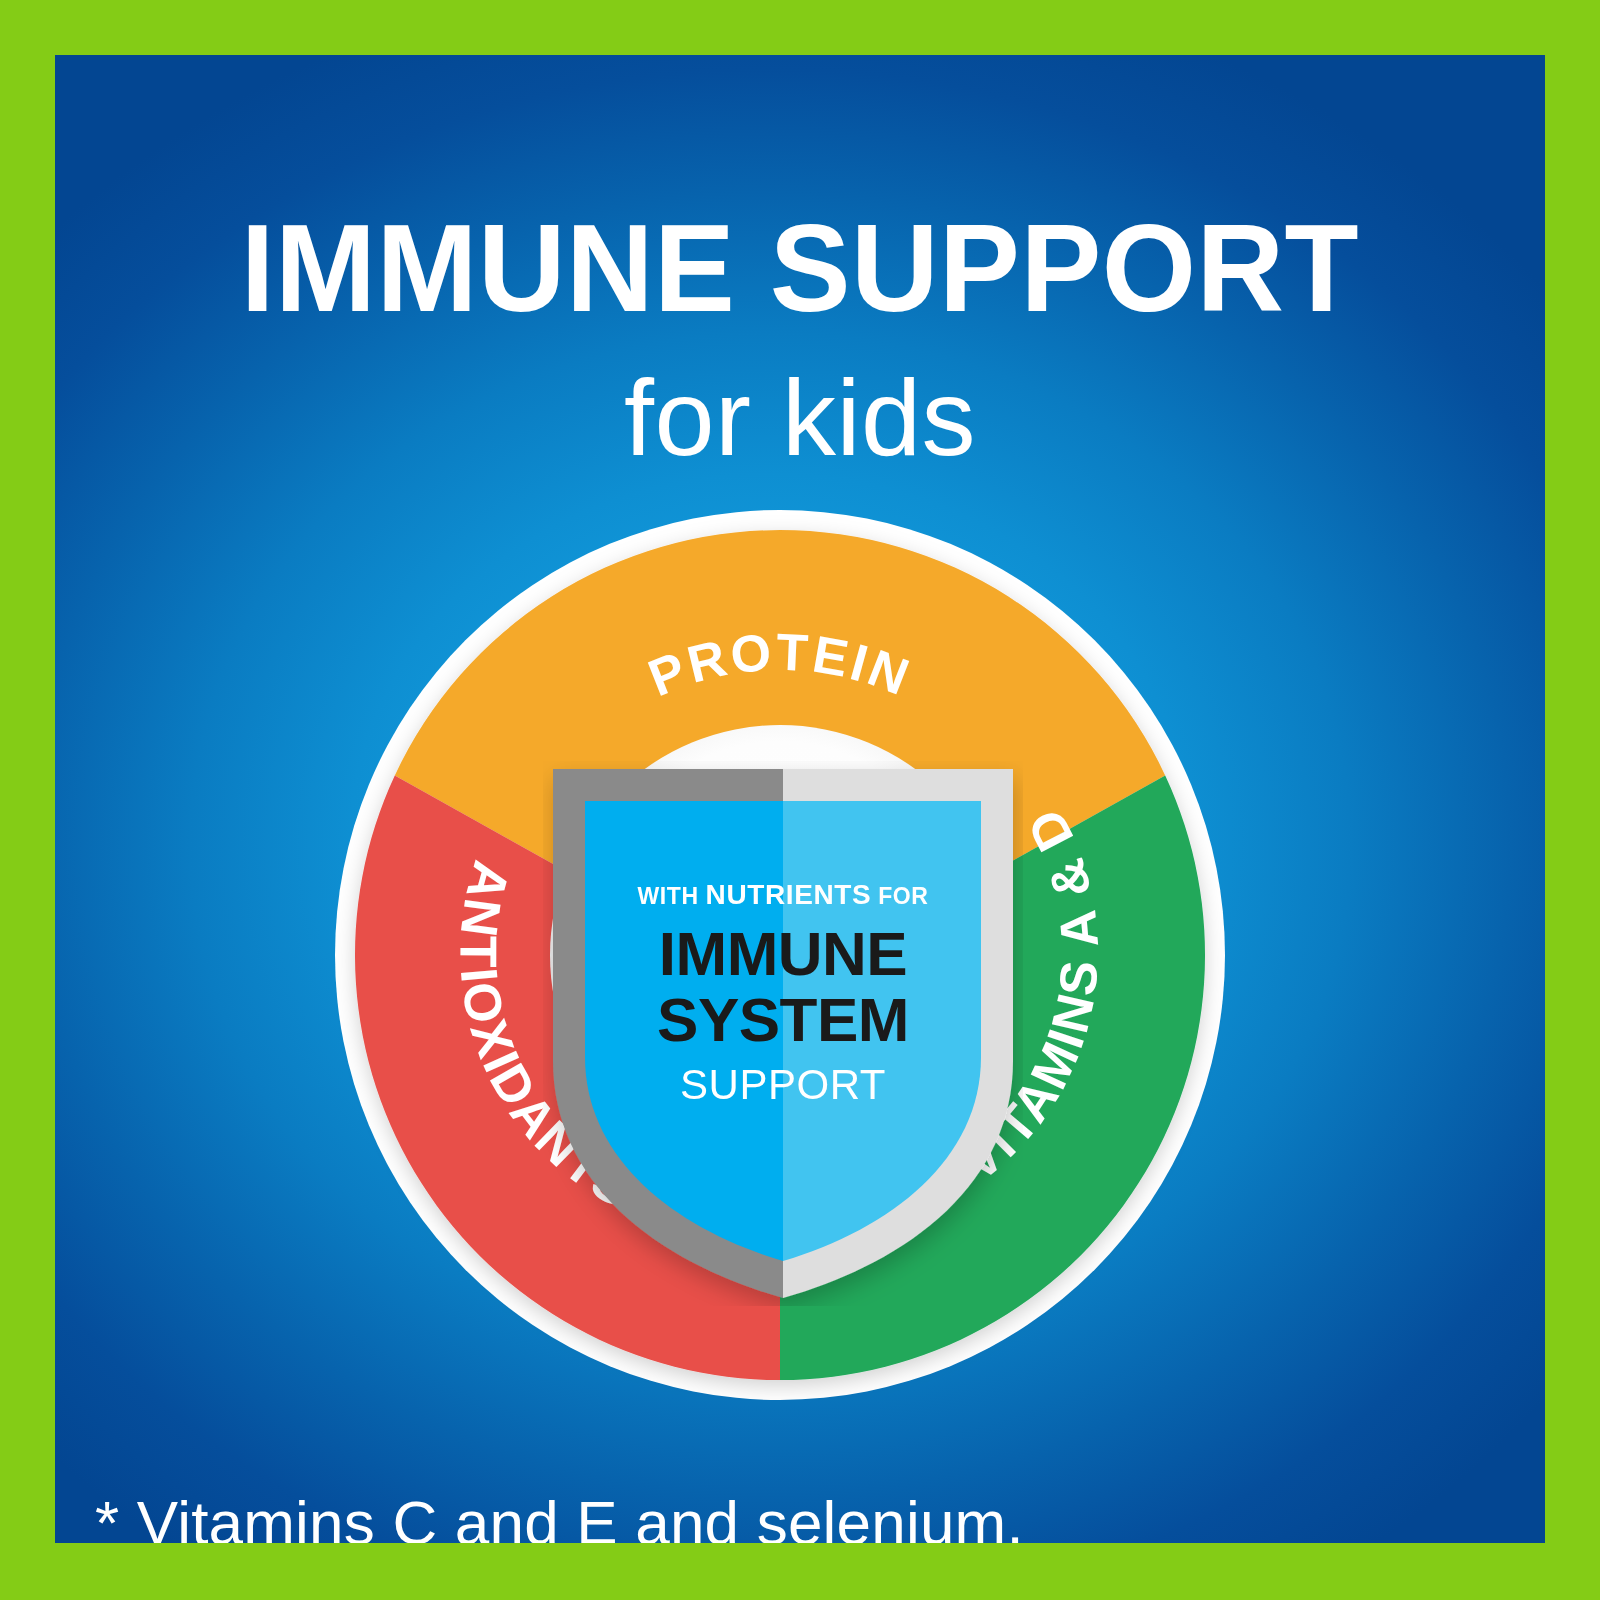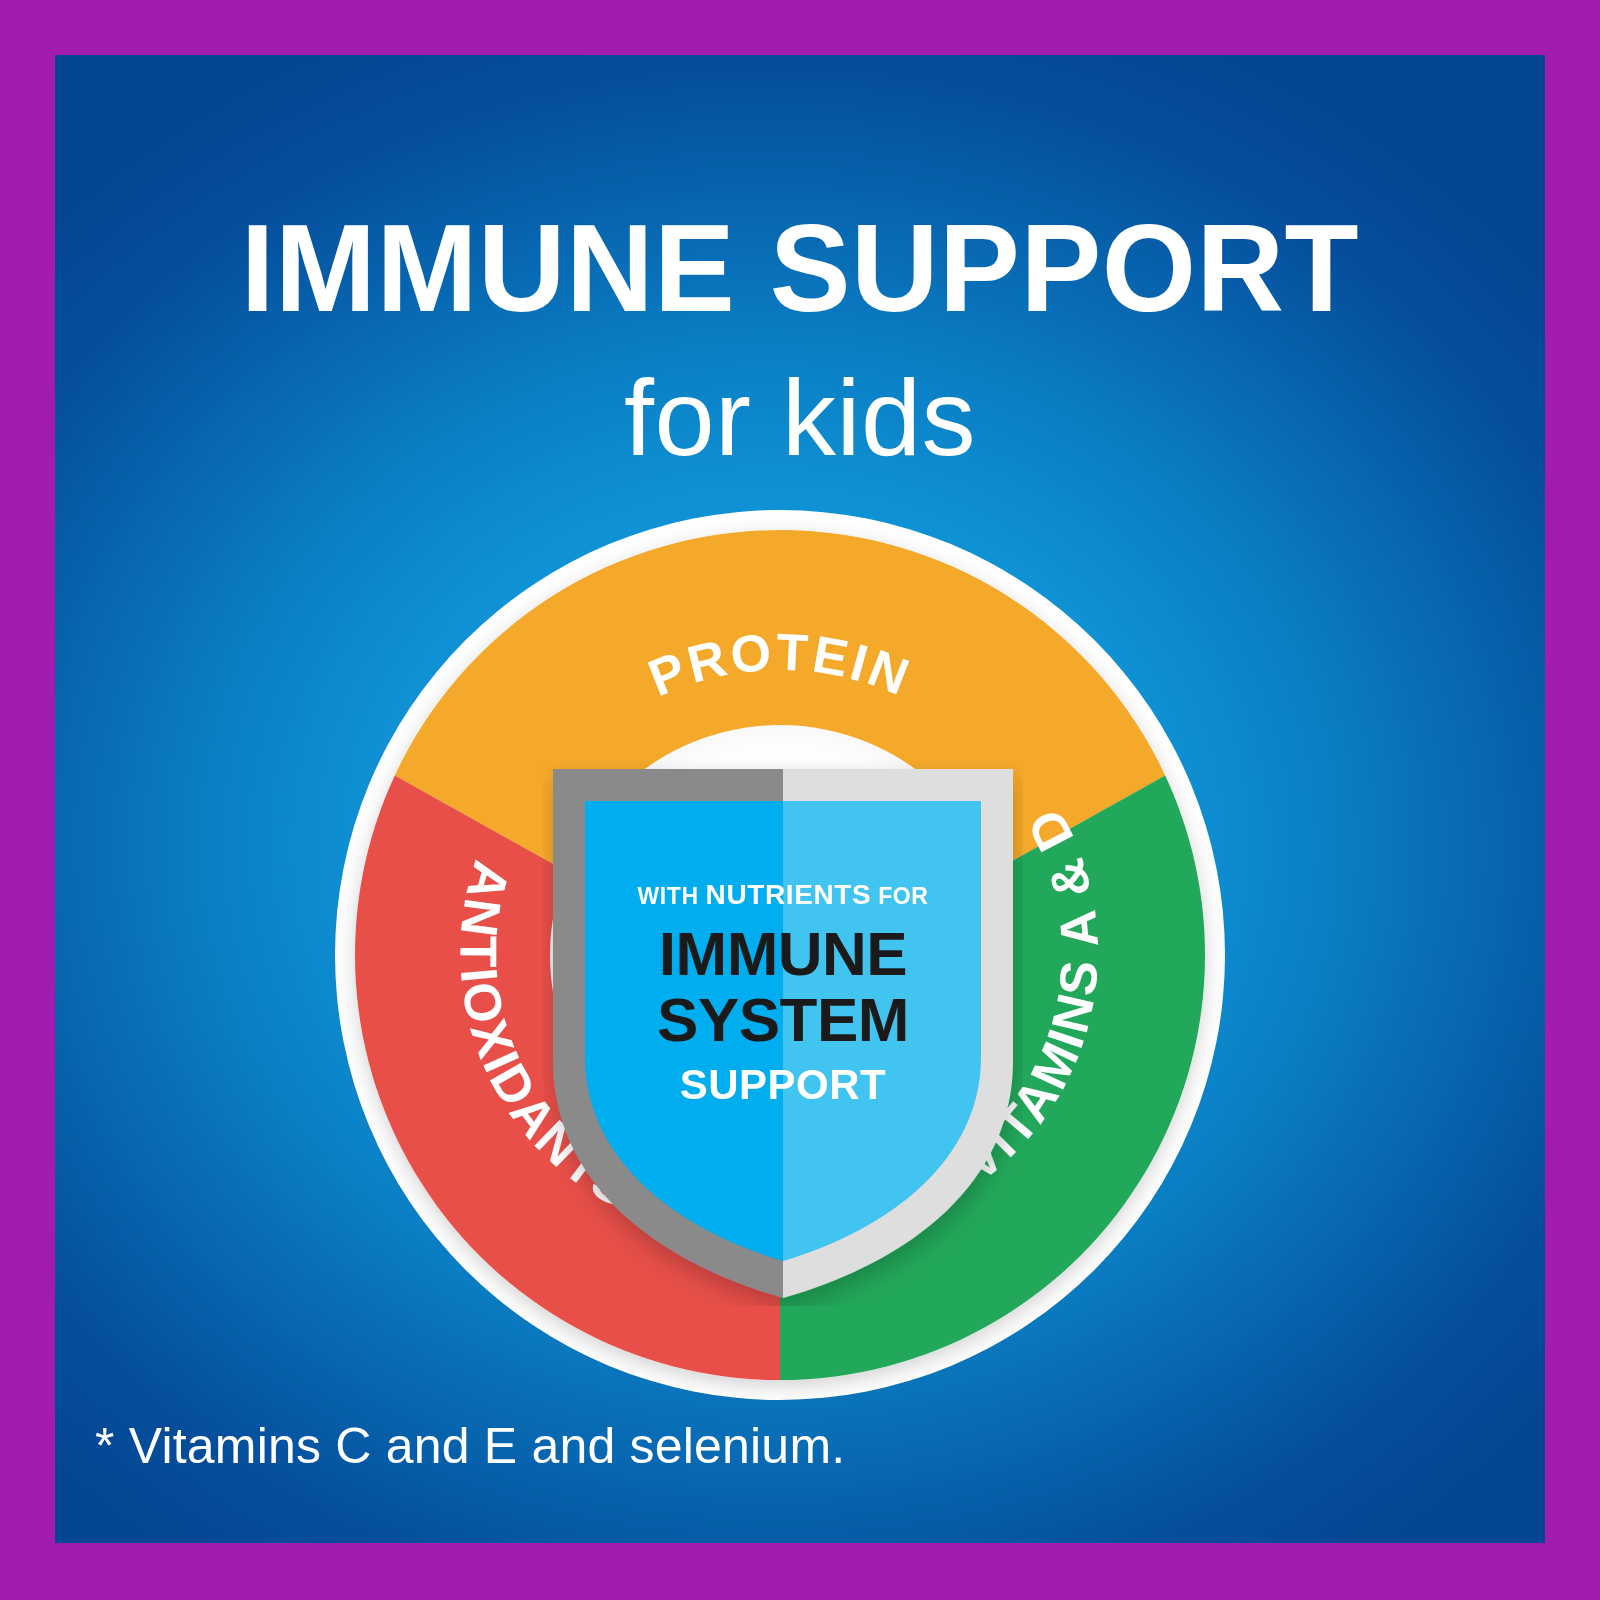--- a/index.html
+++ b/index.html
@@ -11,21 +11,21 @@
     width: 1600px;
     height: 1600px;
     font-family: "Liberation Sans", sans-serif;
     overflow: hidden;
   }
   #poster {
     position: absolute;
     left: 0; top: 0;
     width: 1600px;
     height: 1600px;
-    background: #a21caf;
+    background: #84cc16;
   }
   
   #panel {
     position: absolute;
     left: 55px;
     top: 55px;
     width: 1490px;
     height: 1488px;
     background:
       radial-gradient(ellipse 1000px 880px at 48% 53%,
@@ -104,31 +104,31 @@
     top: 160px;
     font-size: 62px;
     font-weight: 800;
     color: #1a1a1a;
     line-height: 1.06;
     letter-spacing: -0.5px;
   }
   #st-support {
     top: 300px;
     font-size: 42px;
-    font-weight: 700;
+    font-weight: 400;
     color: #ffffff;
     letter-spacing: 0.5px;
   }
 
   
   #footnote {
     position: absolute;
     left: 40px;
-    top: 1362px;
-    font-size: 50px;
+    top: 1432px;
+    font-size: 62px;
     font-weight: 300;
     color: #ffffff;
     letter-spacing: 0.2px;
   }
 </style>
 </head>
 <body>
 
 <div id="poster">
   <div id="panel">

